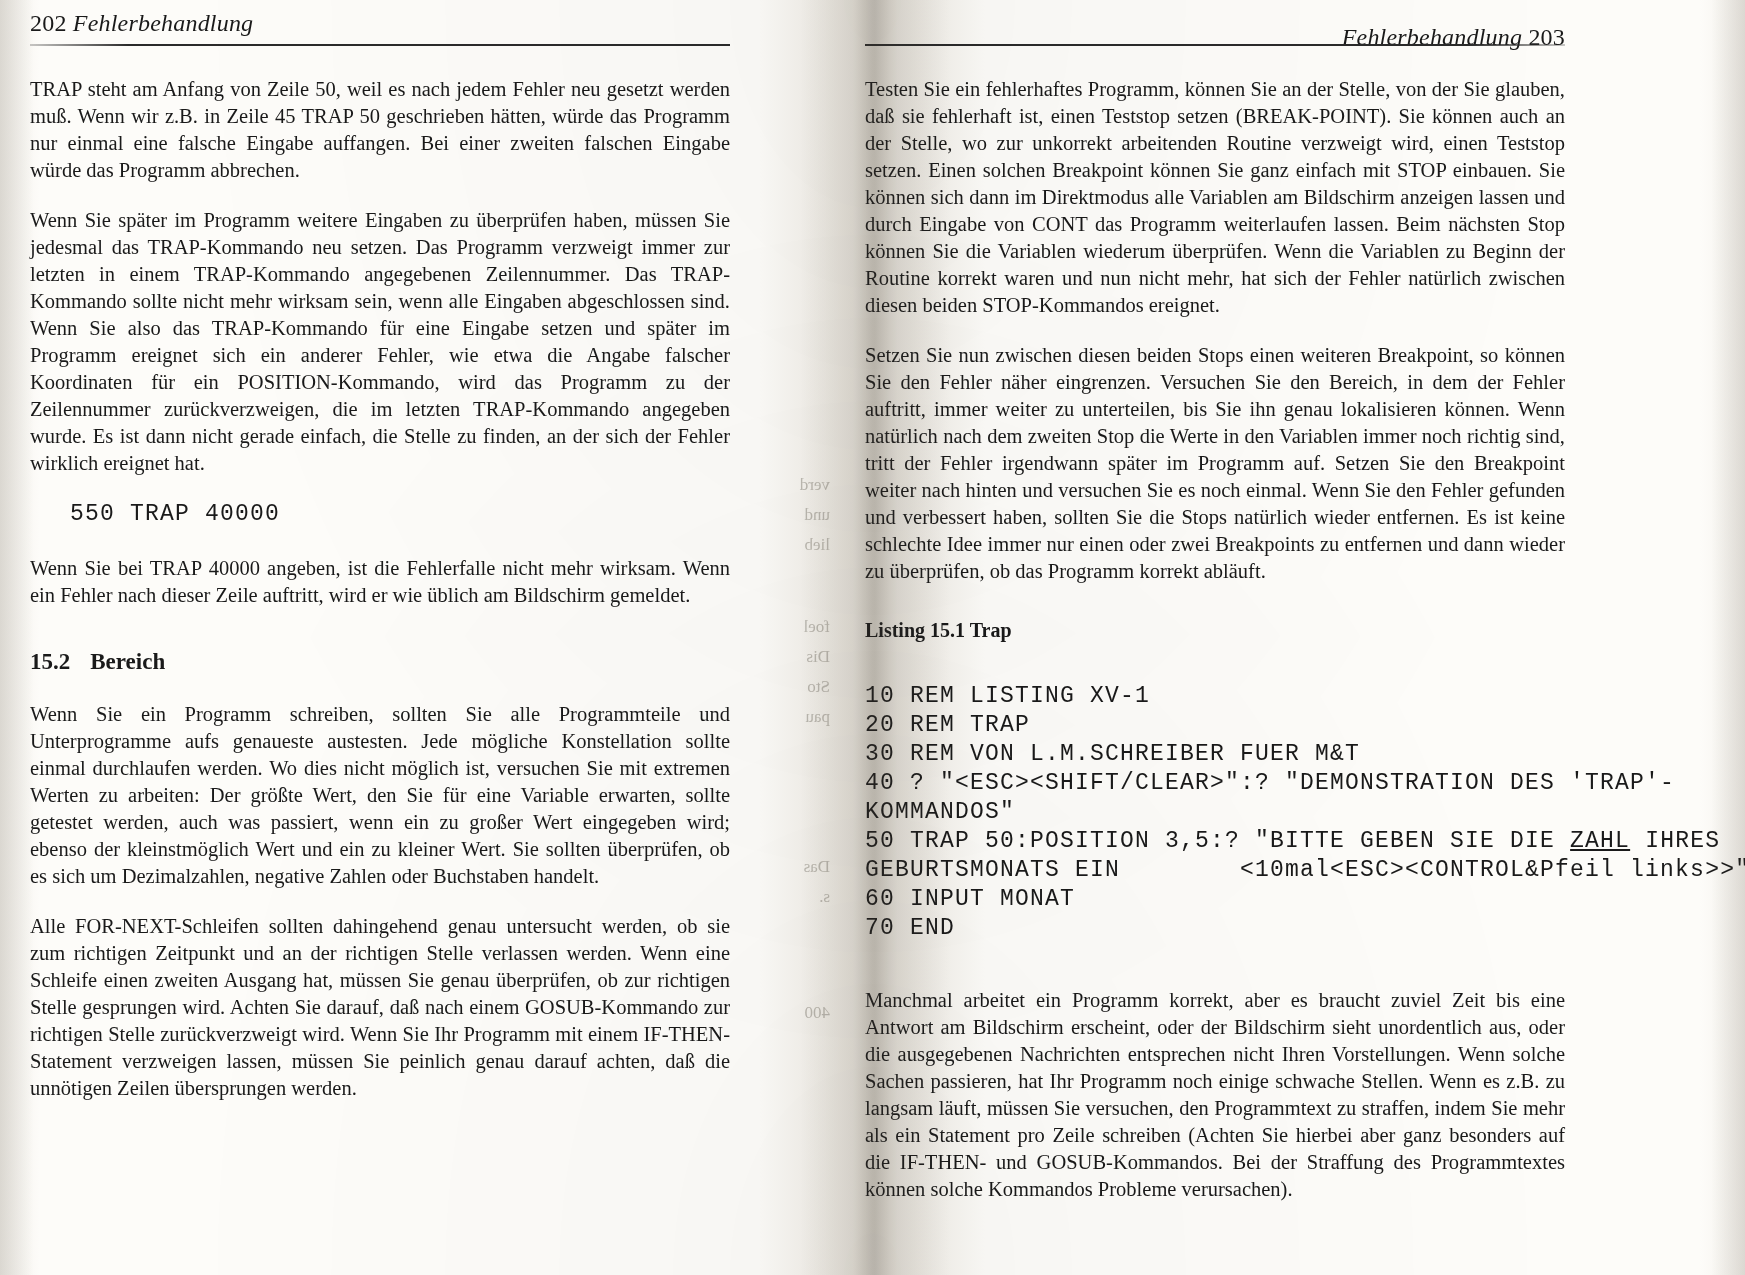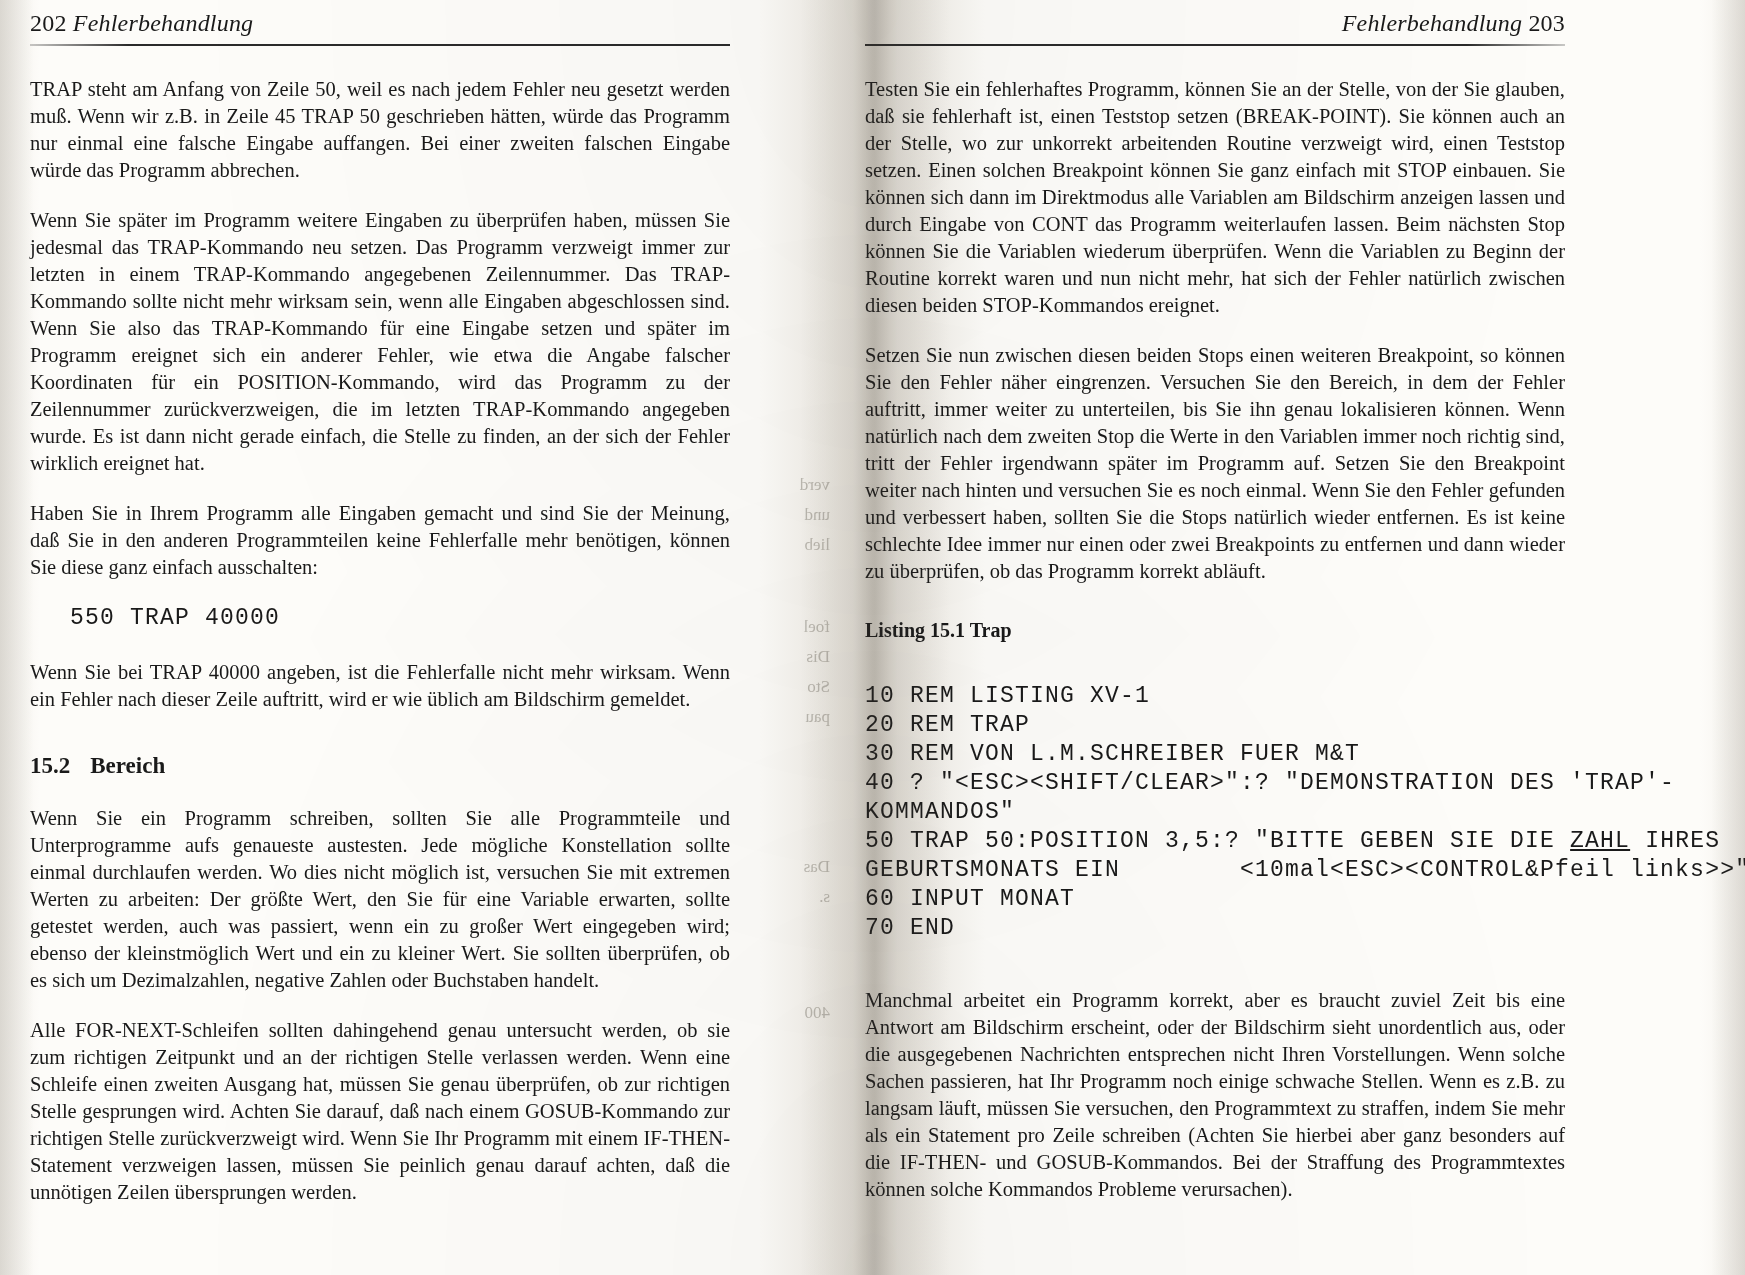--- a/index.html
+++ b/index.html
@@ -52,21 +52,21 @@
   }
   .runhead-left {
     position: absolute;
     left: 0;
     top: 10px;
     letter-spacing: 0.2px;
   }
   .runhead-right {
     position: absolute;
     right: 0;
-    top: 10px;
+    top: 24px;
     letter-spacing: 0.2px;
   }
   .rule {
     position: absolute;
     left: 0;
     right: 0;
     top: 44px;
     height: 2px;
     background: #2b2b2b;
   }
@@ -170,21 +170,20 @@
       <div class="runhead-left">
         <span class="num">202</span>
         <span>Fehlerbehandlung</span>
       </div>
       <div class="rule fade-l"></div>
     </div>
 
     <div class="body-text">
       <p class="para">TRAP steht am Anfang von Zeile 50, weil es nach jedem Fehler neu gesetzt werden muß. Wenn wir z.B. in Zeile 45 TRAP 50 geschrieben hätten, würde das Programm nur einmal eine falsche Eingabe auffangen. Bei einer zweiten falschen Eingabe würde das Programm abbrechen.</p>
       <p class="para">Wenn Sie später im Programm weitere Eingaben zu überprüfen haben, müssen Sie jedesmal das TRAP-Kommando neu setzen. Das Programm verzweigt immer zur letzten in einem TRAP-Kommando angegebenen Zeilennummer. Das TRAP-Kommando sollte nicht mehr wirksam sein, wenn alle Eingaben abgeschlossen sind. Wenn Sie also das TRAP-Kommando für eine Eingabe setzen und später im Programm ereignet sich ein anderer Fehler, wie etwa die Angabe falscher Koordinaten für ein POSITION-Kommando, wird das Programm zu der Zeilennummer zurückverzweigen, die im letzten TRAP-Kommando angegeben wurde. Es ist dann nicht gerade einfach, die Stelle zu finden, an der sich der Fehler wirklich ereignet hat.</p>
-      <p class="para">Haben Sie in Ihrem Programm alle Eingaben gemacht und sind Sie der Meinung, daß Sie in den anderen Programmteilen keine Fehlerfalle mehr benötigen, können Sie diese ganz einfach ausschalten:</p>
 
       <div class="code-indent">
         <pre class="code-line">550 TRAP 40000</pre>
       </div>
 
       <p class="para">Wenn Sie bei TRAP 40000 angeben, ist die Fehlerfalle nicht mehr wirksam. Wenn ein Fehler nach dieser Zeile auftritt, wird er wie üblich am Bildschirm gemeldet.</p>
 
       <h2 class="section">
         <span class="secnum">15.2</span><span>Bereich</span>
       </h2>

